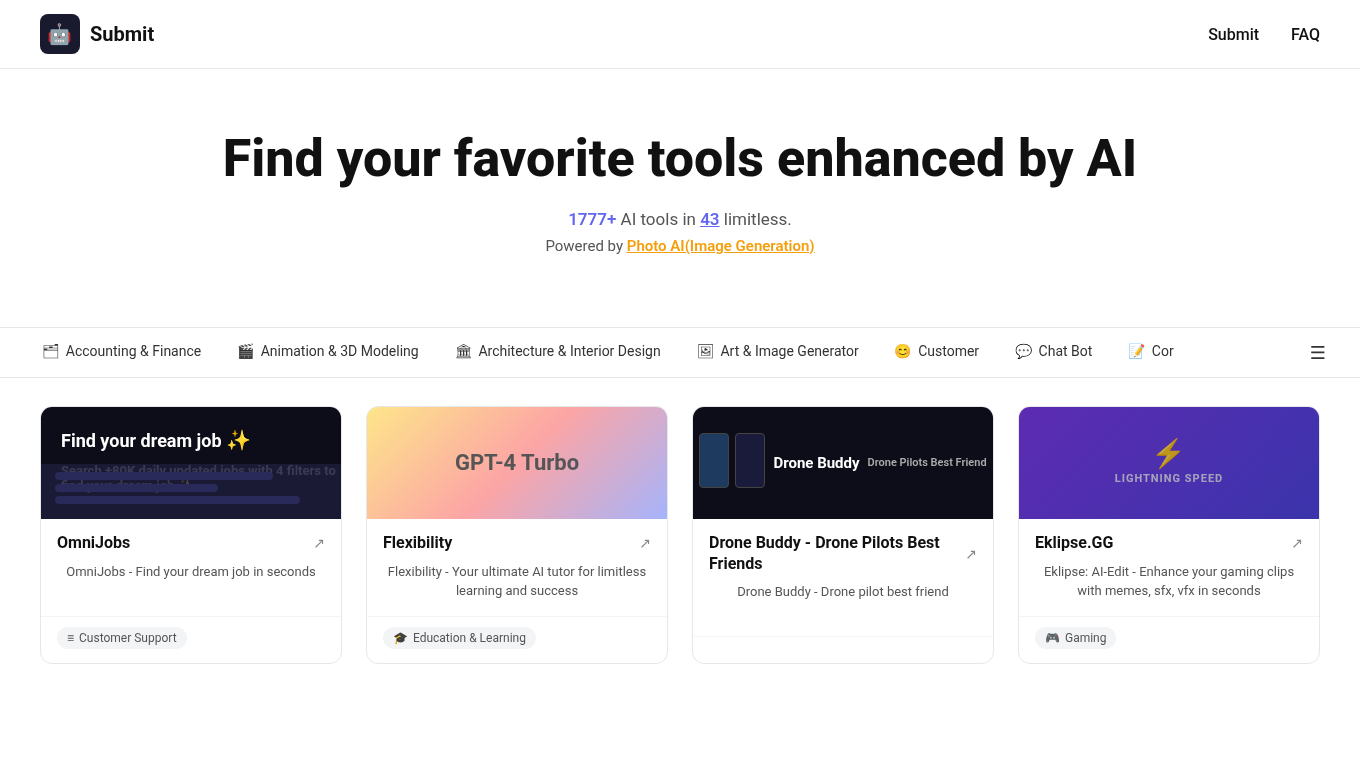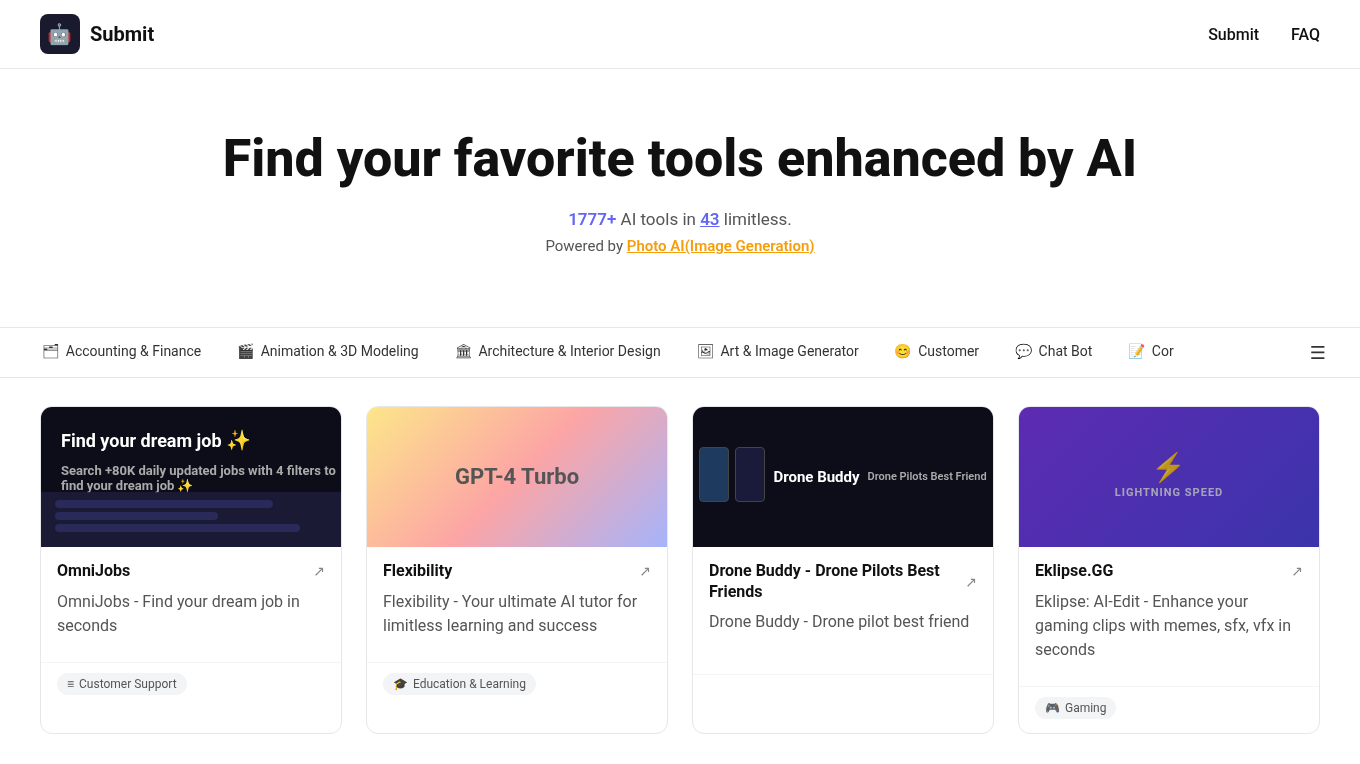--- a/index.html
+++ b/index.html
@@ -156,21 +156,21 @@
     .card {
       border: 1px solid #e5e7eb;
       border-radius: 12px;
       overflow: hidden;
       cursor: pointer;
       transition: box-shadow 0.2s;
       background: #fff;
     }
     .card-img-placeholder {
       width: 100%;
-      height: 140px;
+      height: 112px;
       display: flex;
       align-items: center;
       justify-content: center;
       font-size: 22px;
       font-weight: 700;
       color: #555;
     }
     .card-body {
       padding: 14px 16px 10px;
     }
@@ -185,25 +185,26 @@
       font-weight: 700;
       color: #111;
       line-height: 1.3;
     }
     .card-external-icon {
       color: #888;
       font-size: 14px;
       flex-shrink: 0;
     }
     .card-desc {
-      font-size: 16px;
+      font-size: 13px;
       color: #555;
       line-height: 1.5;
-      margin-bottom: 14px;
+      margin-bottom: 4px;
       min-height: 40px;
+      text-align: center;
     }
     .card-footer {
       padding: 10px 16px 14px;
       border-top: 1px solid #f3f4f6;
     }
     .card-tag {
       display: inline-flex;
       align-items: center;
       gap: 5px;
       font-size: 12px;

